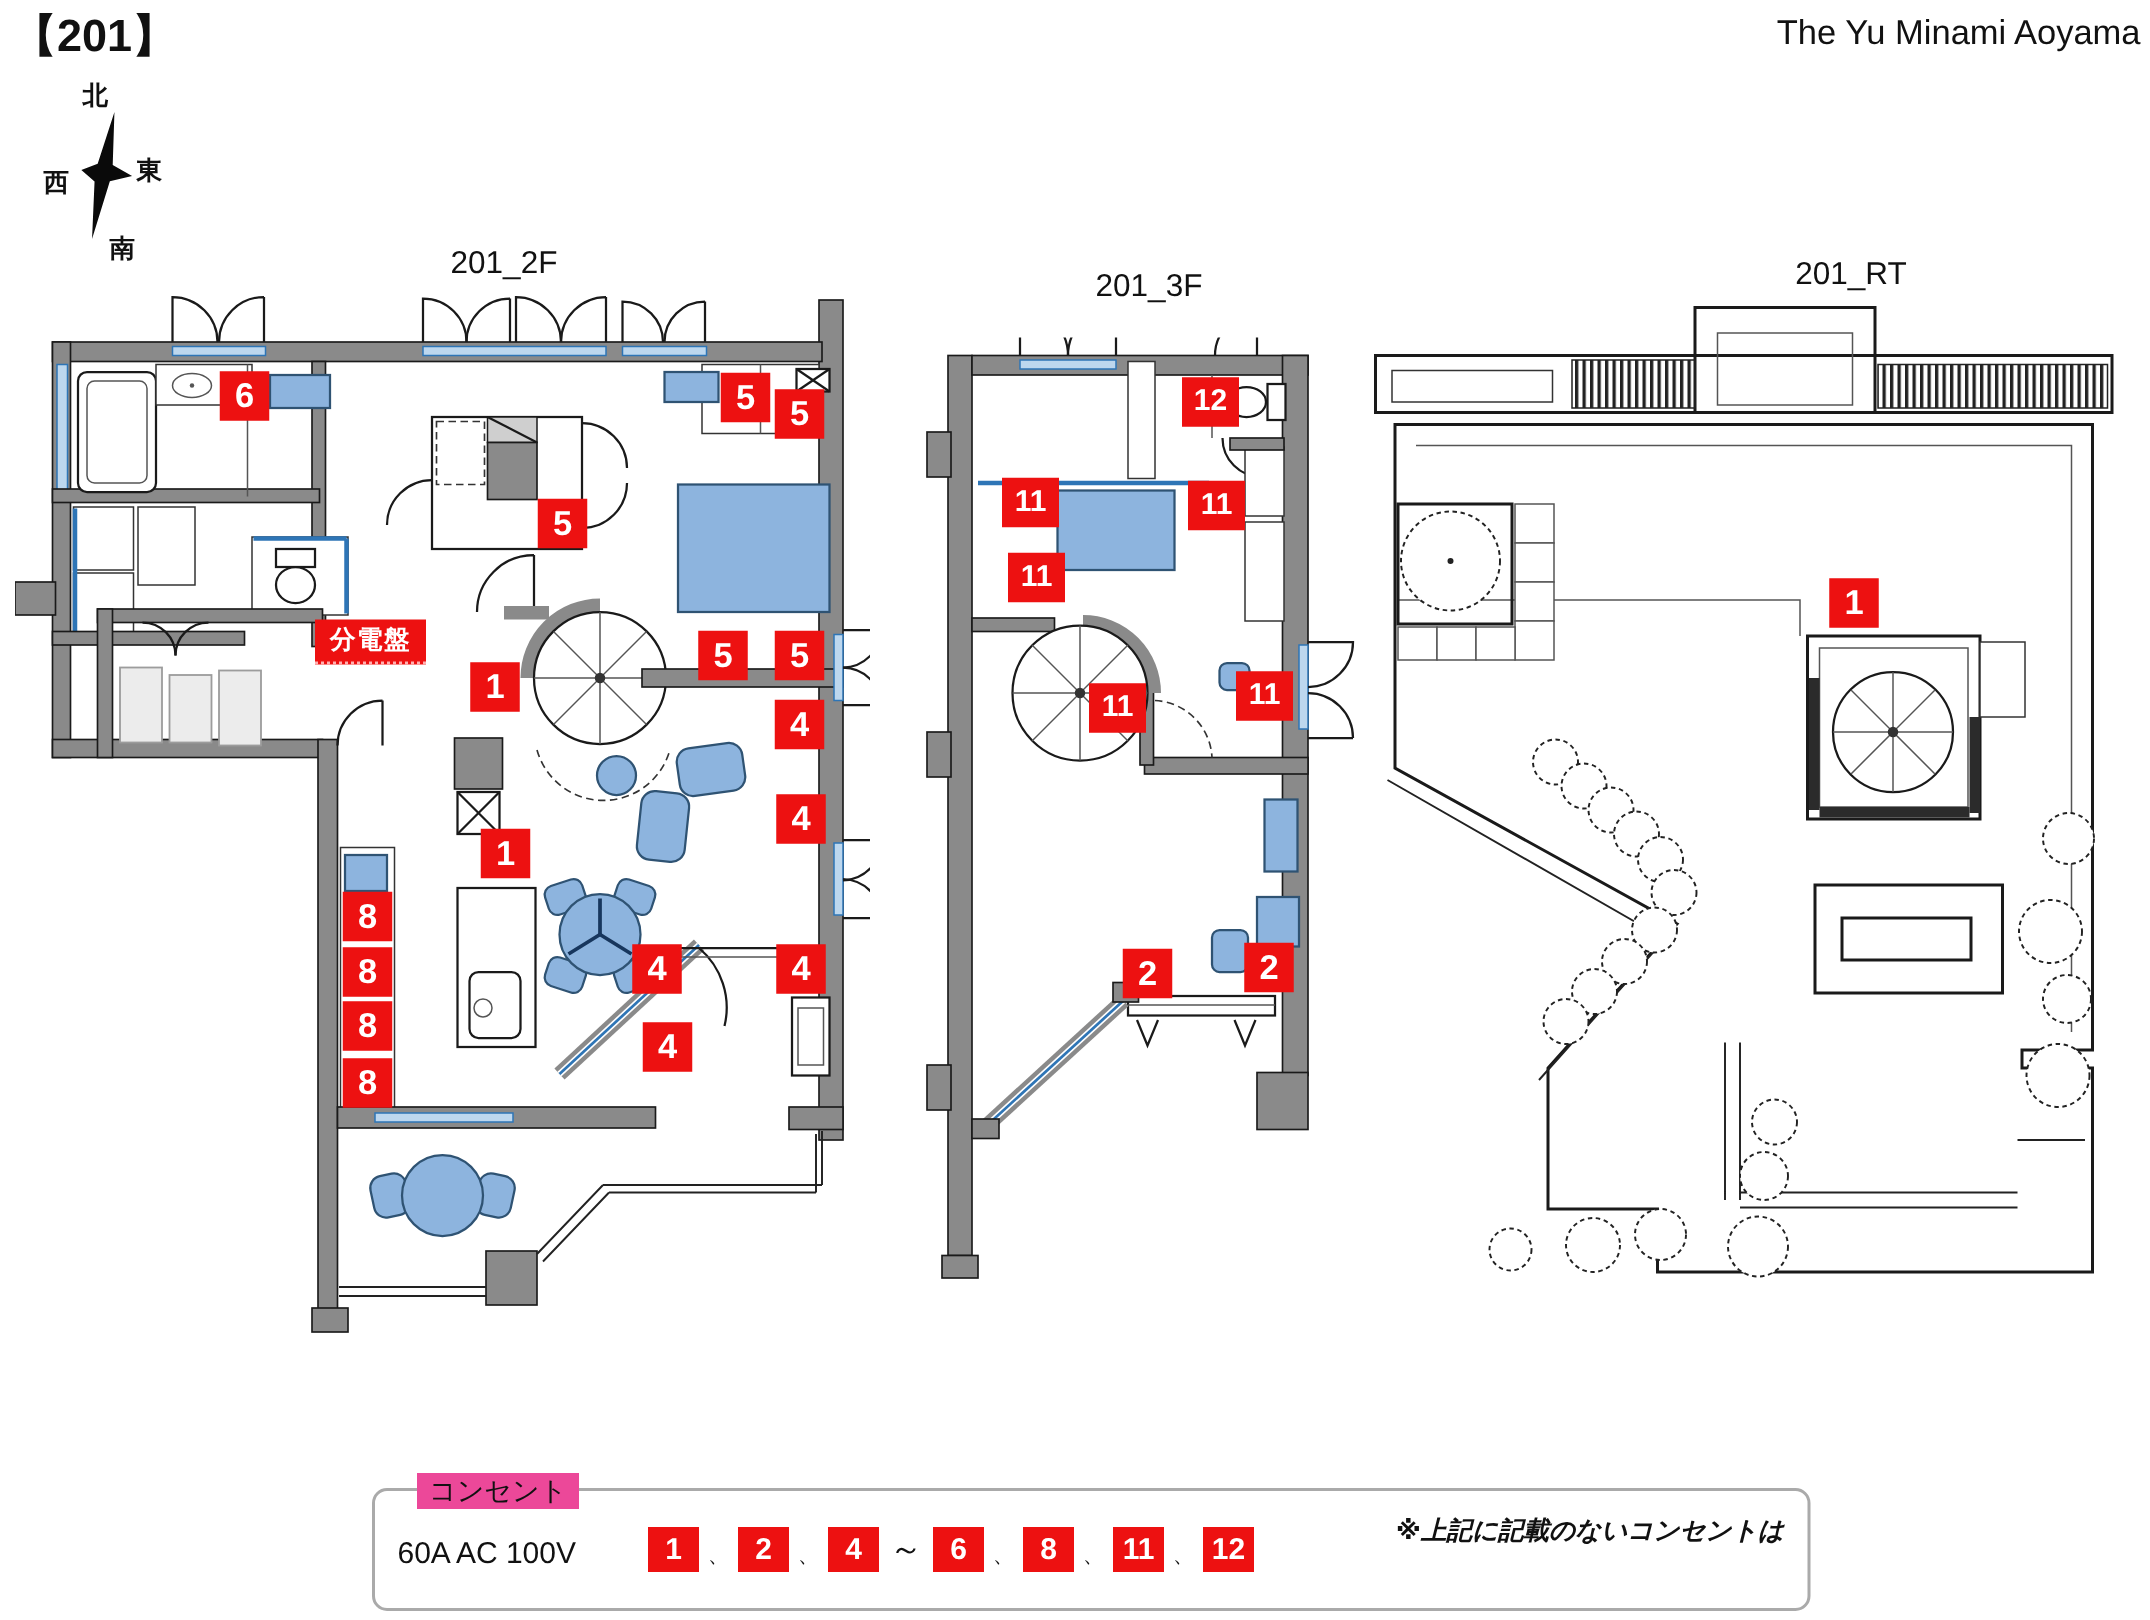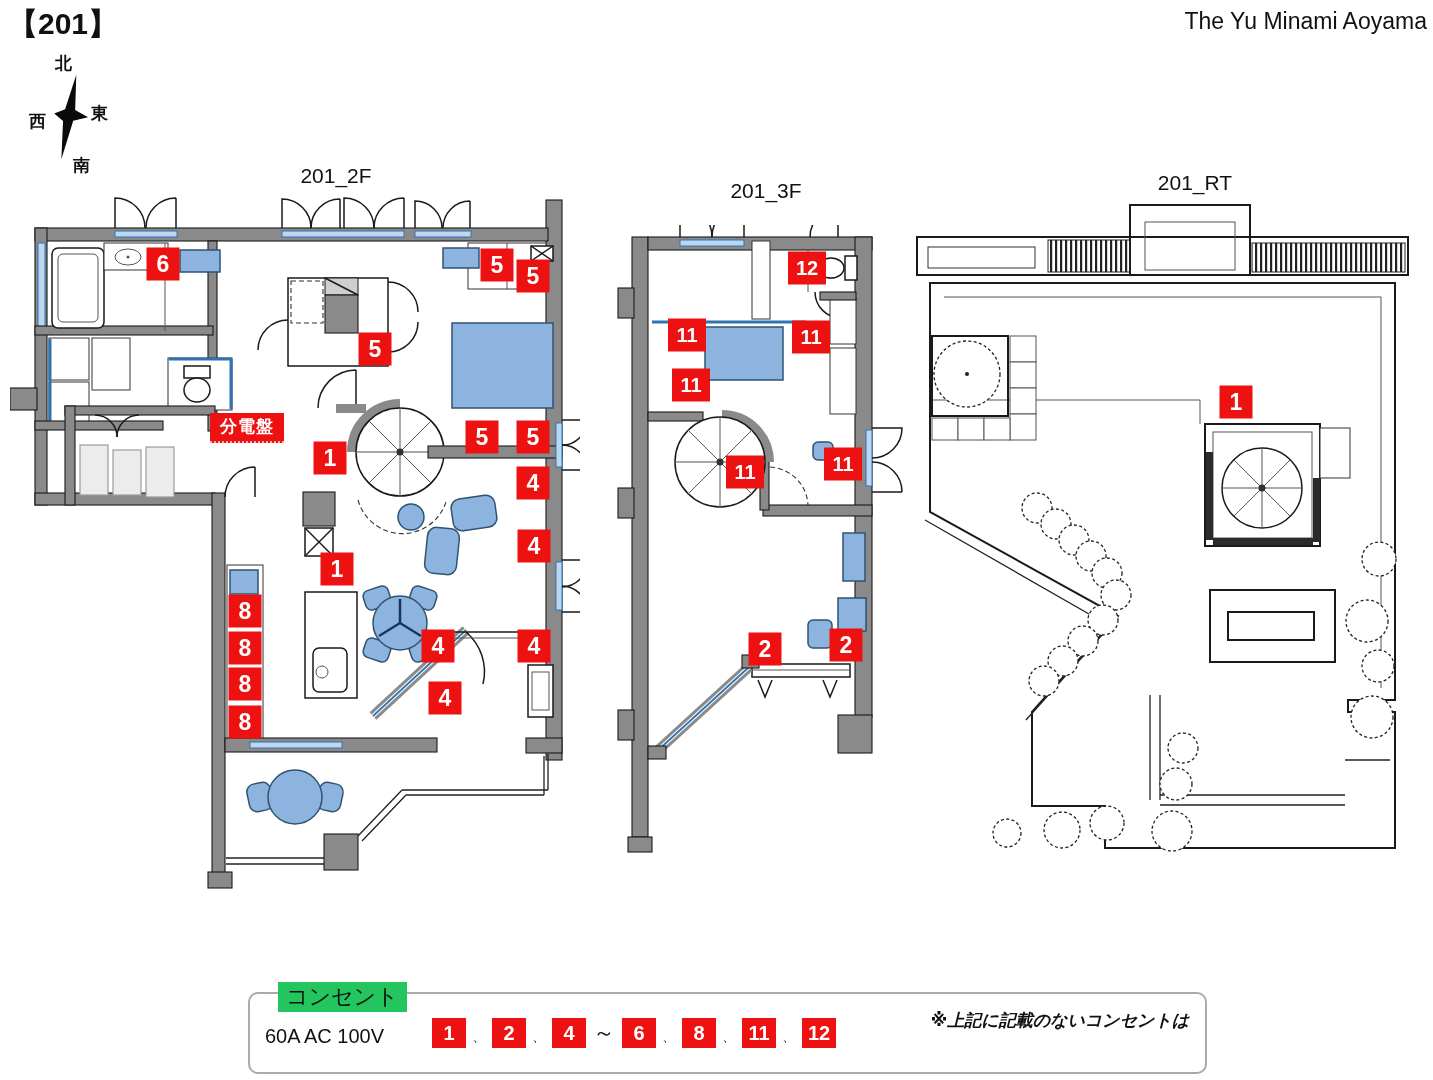--- a/index.html
+++ b/index.html
@@ -10,21 +10,21 @@
   .unit-title{left:8px;top:4px;font-size:30px;font-weight:bold;}
   .subtitles{left:368px;top:30px;display:flex;gap:42px;font-size:23px;font-weight:bold;}
   .building-name{right:6px;top:8px;font-size:23px;}
   
   .compass{left:25px;top:50px;width:95px;height:135px;font-size:17px;font-weight:bold;}
   .compass span{position:absolute;}
   .cp-n{left:30px;top:2px;}  .cp-e{left:66px;top:52px;}
   .cp-w{left:4px;top:60px;}  .cp-s{left:48px;top:104px;}
   
   .plan-title{font-size:21px;width:140px;text-align:center;}
-  .pt-2f{left:266px;top:164px;} .pt-3f{left:696px;top:179px;} .pt-rt{left:1125px;top:171px;}
+  .pt-2f{left:266px;top:164px;} .pt-3f{left:696px;top:179px;} .pt-rt{left:1164px;top:171px;}
   
   .marker{position:absolute;width:33px;height:33px;transform:translate(-50%,-50%);
     background:#ED1111;color:#fff;font-weight:bold;font-size:23px;line-height:33px;
     text-align:center;z-index:5;}
   .marker.wide{width:38px;font-size:20px;}
   .board-label{left:210px;top:413px;width:74px;height:28px;background:#ED1111;color:#fff;
     font-size:17px;font-weight:bold;text-align:center;line-height:27px;letter-spacing:1px;
     border-bottom:2px dotted #ffb0b0;z-index:5;}
   
   svg{position:absolute;}
@@ -39,21 +39,21 @@
   .ln{fill:none;stroke:#1a1a1a;stroke-width:1.5;}
   .thin{fill:none;stroke:#555;stroke-width:1;}
   .dash{fill:none;stroke:#333;stroke-width:1.1;stroke-dasharray:5 3;}
   .rail{fill:none;stroke:#222;stroke-width:1.3;}
   .bush{fill:#fff;stroke:#222;stroke-width:1.3;stroke-dasharray:3 2.4;}
   .outline2{fill:none;stroke:#1a1a1a;stroke-width:2;}
   .darkbar{fill:#2b2b2b;}
   
   .legend-box{left:248px;top:992px;width:955px;height:78px;border:2px solid #aaa;
     border-radius:10px;}
-  .legend-title{left:278px;top:982px;background:#22c55e;padding:0 8px;font-size:22px;z-index:3;}
+  .legend-title{left:278px;top:982px;background:#ec4899;padding:0 8px;font-size:18px;z-index:3;}
   .legend-rating{left:265px;top:1025px;font-size:20px;}
   .legend-seq{left:432px;top:1018px;display:flex;align-items:center;gap:5px;}
   .legend-marker{display:inline-block;min-width:30px;height:30px;padding:0 2px;background:#ED1111;
     color:#fff;font-weight:bold;font-size:20px;line-height:30px;text-align:center;}
   .legend-sep{font-size:14px;margin:8px 1px 0 1px;}
   .legend-sep.tilde{font-size:22px;margin:0 2px;}
   .legend-note{left:920px;top:1008px;width:280px;text-align:center;font-size:17px;
     font-weight:bold;line-height:25px;font-style:italic;}
 </style>
 </head>

